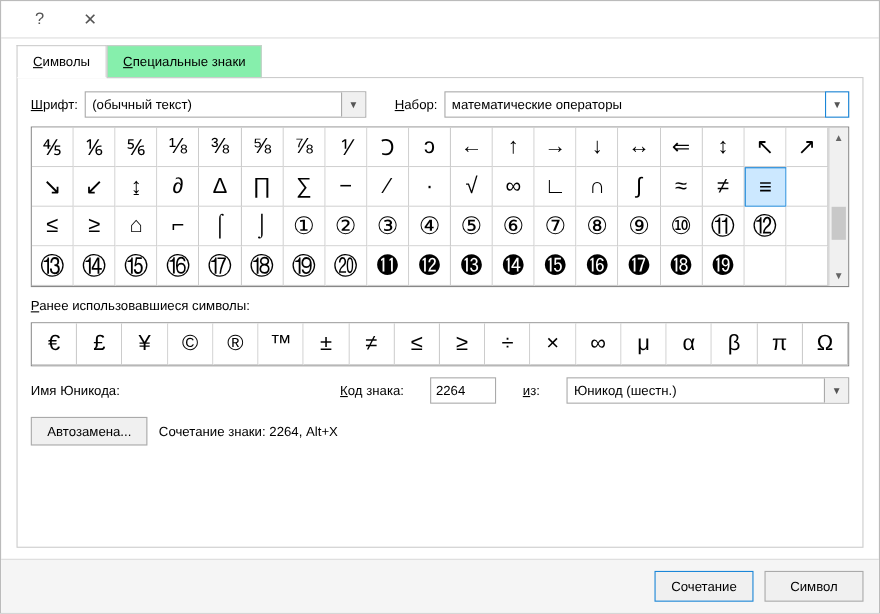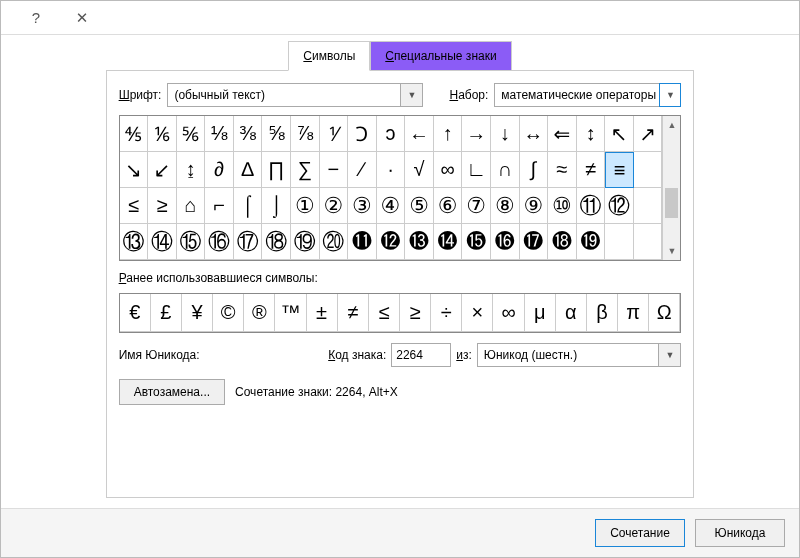--- a/index.html
+++ b/index.html
@@ -23,32 +23,32 @@
     border-bottom: 1px solid #ddd;
   }
   .titlebar .title { flex: 1; font-size: 13px; }
   .titlebar .tb-btn {
     width: 46px; height: 34px;
     display: flex; align-items: center; justify-content: center;
     font-size: 15px; color: #555;
   }
   .body {
     flex: 1; padding: 6px 14px 10px 14px;
-    display: flex; flex-direction: column; align-items: center;
+    display: flex; flex-direction: column;
   }
   .tabs {
     display: flex; gap: 0;
     position: relative;
     margin-bottom: -1px;
     z-index: 2;
   }
   .tab {
     padding: 7px 14px;
     border: 1px solid #ccc;
-    background: #8b5cf6;
+    background: #86efac;
     font-size: 12px;
     position: relative;
   }
   .tab.active {
     background: #fff;
     border-bottom-color: #fff;
     z-index: 3;
   }
   .underl { text-decoration: underline; }
   .panel {
@@ -103,21 +103,21 @@
   .scroll .track { flex:1; position:relative; }
   .scroll .thumb { position:absolute; left:2px; right:2px; top:50%; height:30px; background:#c8c8c8; }
   .recent-label { margin-top:2px; }
   .recent-grid {
     display: grid;
     grid-template-columns: repeat(18, 1fr);
     grid-auto-rows: 38px;
     border: 1px solid #888;
   }
   .recent-grid .sym-cell { font-size:20px; }
-  .info-row { display:flex; align-items:center; gap:5px; margin-top:2px;}
+  .info-row { display:flex; align-items:center; gap:24px; margin-top:2px;}
   .info-row .grow { flex:1; }
   .code-input { width:60px; height:24px; border:1px solid #aaa; padding:0 4px; font-size:12px; font-family:inherit;}
   .from-wrap { width:160px; }
   .btn {
     height: 26px; padding: 0 14px;
     background: #f0f0f0; border:1px solid #aaa;
     font-size:12px; font-family:inherit;
     display:inline-flex; align-items:center; justify-content:center;
   }
   .shortcut-row { display:flex; align-items:center; gap:10px; margin-top:4px;}
@@ -290,16 +290,16 @@
       <div class="shortcut-row">
         <button class="btn">Автозамена...</button>
         <div>Сочетание знаки: 2264, Alt+X</div>
       </div>
 
     </div>
   </div>
 
   <div class="footer">
     <button class="btn primary">Сочетание</button>
-    <button class="btn">Юникода</button>
+    <button class="btn">Символ</button>
   </div>
 
 </div>
 
 </body></html>

